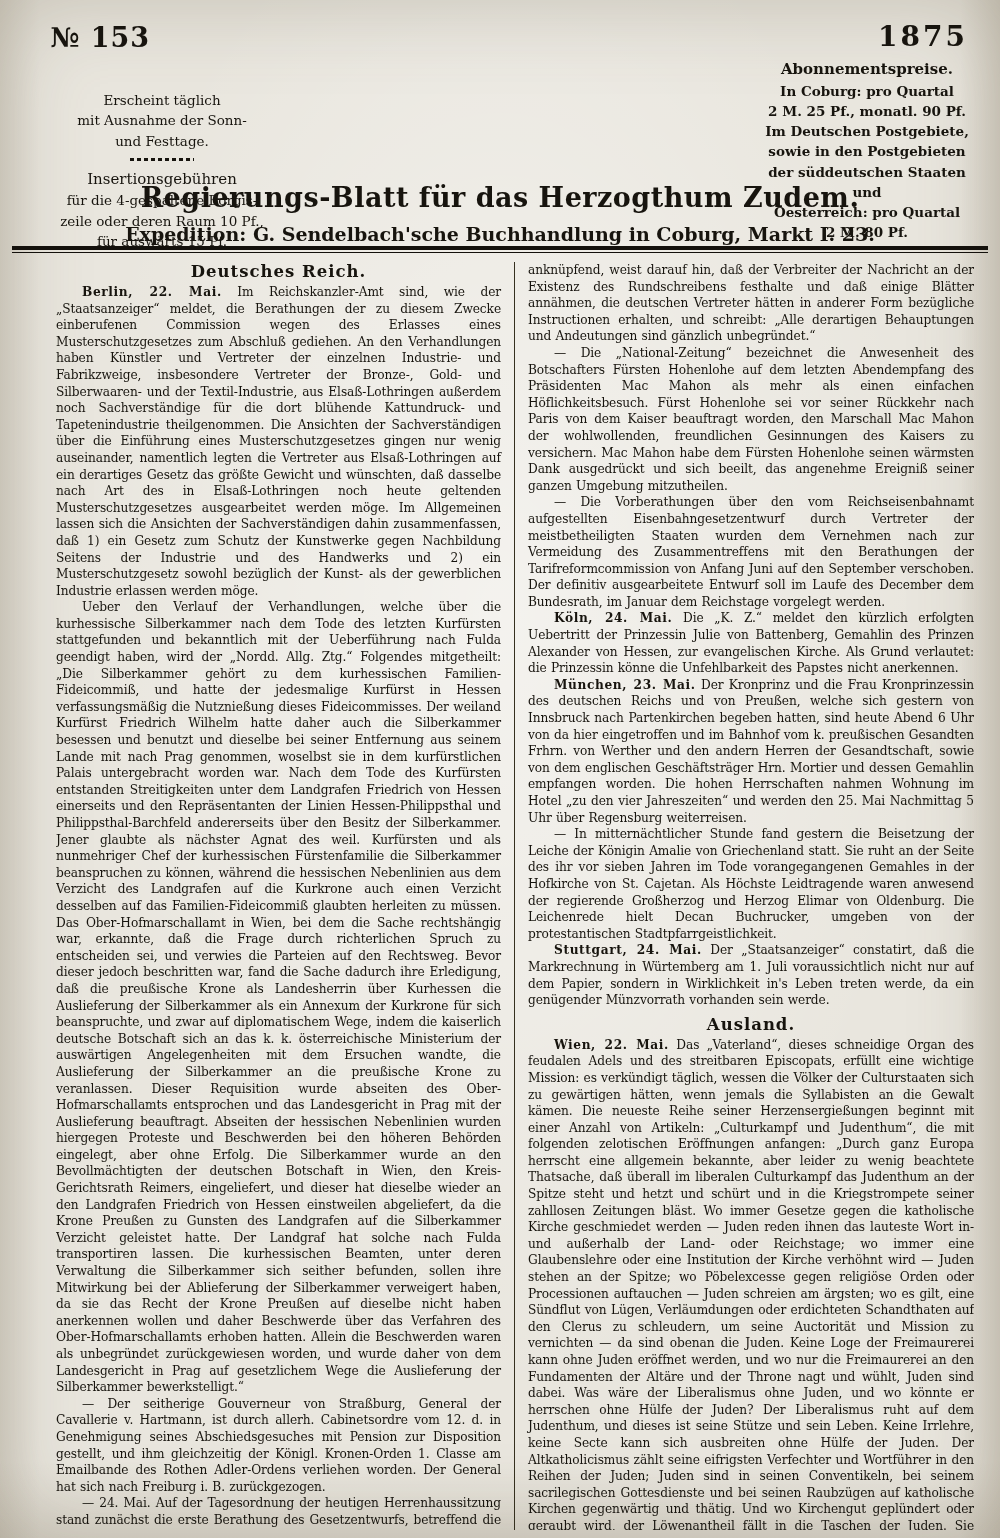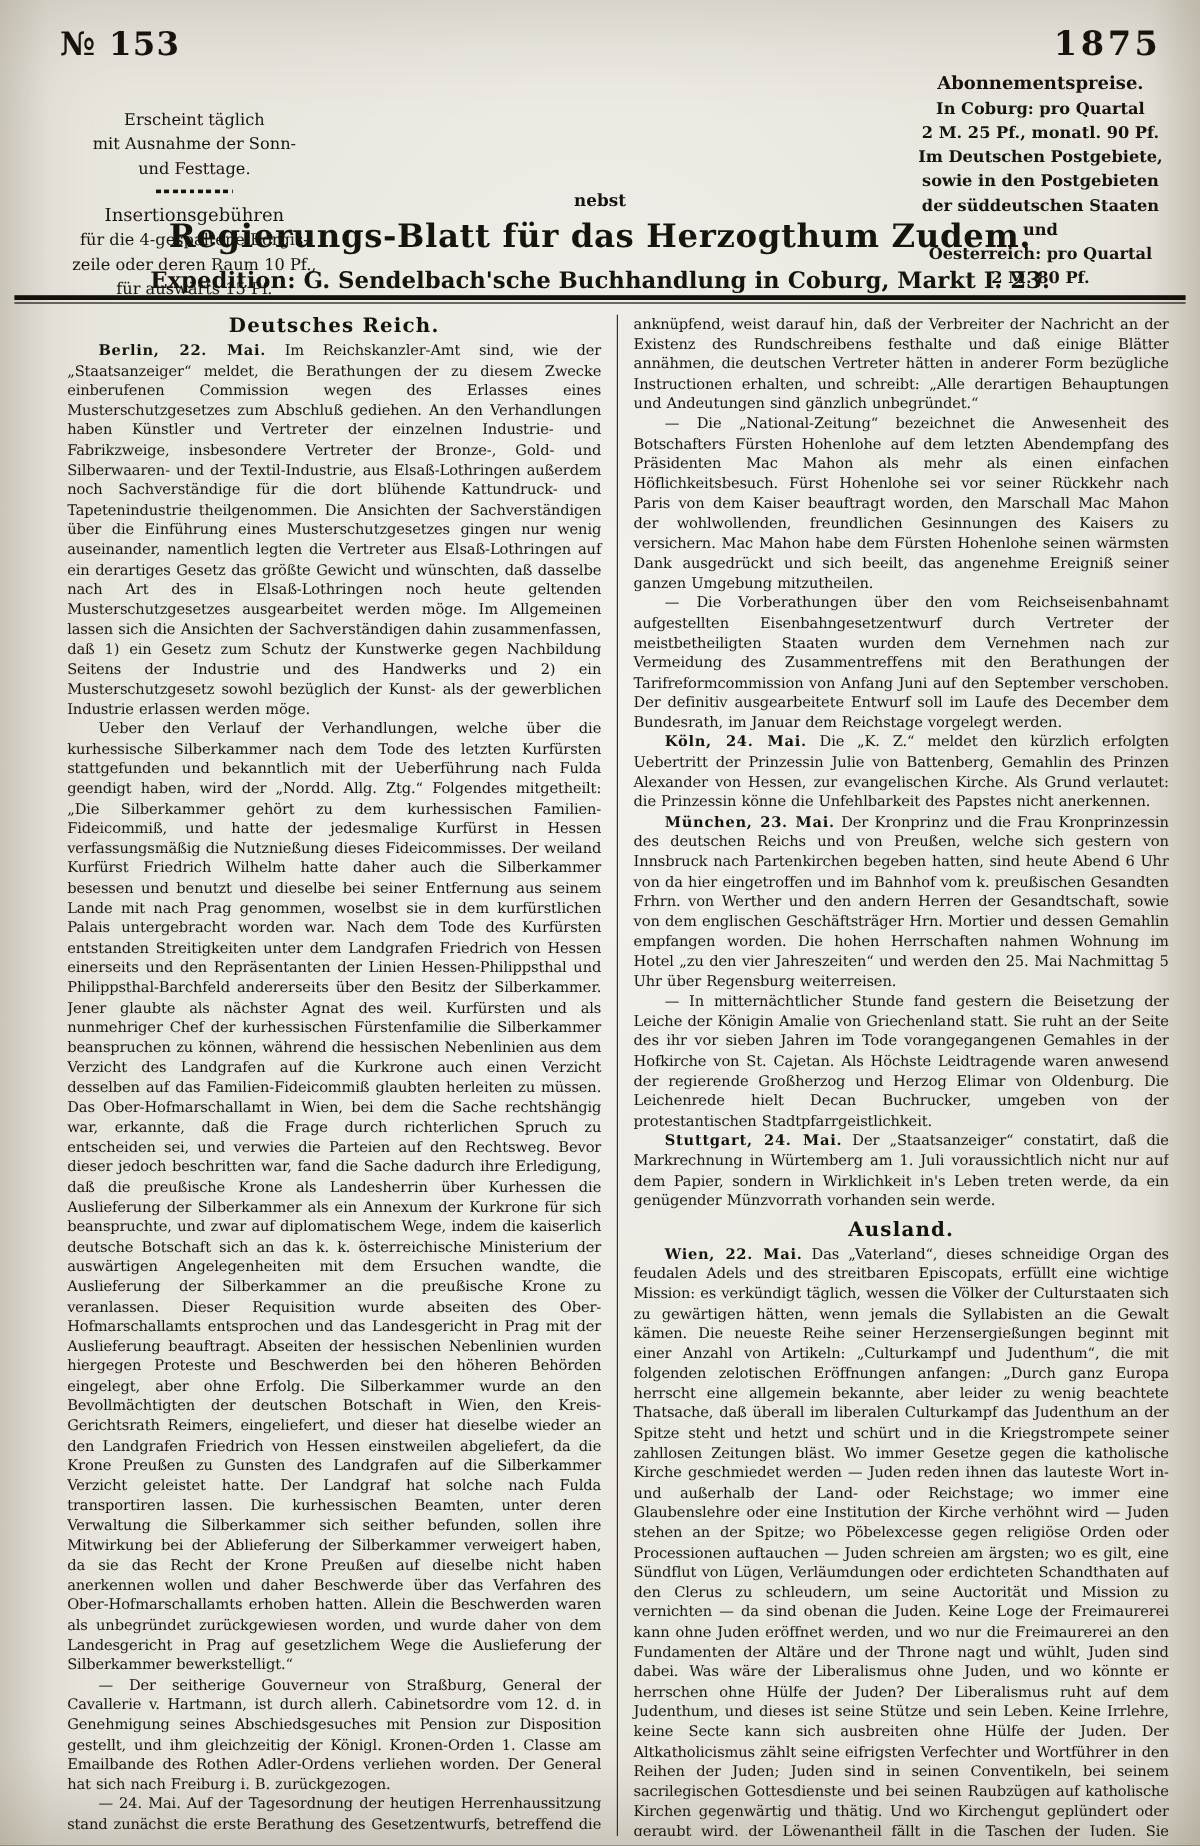--- a/index.html
+++ b/index.html
@@ -53,21 +53,20 @@
       <div>Erscheint täglich</div>
       <div>mit Ausnahme der Sonn-</div>
       <div>und Festtage.</div>
       <div class="squig"></div>
       <div class="notice-title">Insertionsgebühren</div>
       <div>für die 4-gespaltene Borgis-</div>
       <div>zeile oder deren Raum 10 Pf.,</div>
       <div>für auswärts 15 Pf.</div>
     </div>
 
-    <div class="nebst">nebst</div>
     <div class="subtitle">Regierungs-Blatt für das Herzogthum Zudem.</div>
     <div class="expedition">Expedition: G. Sendelbach'sche Buchhandlung in Coburg, Markt I. 23.</div>
 
     <div class="right-notice">
       <div class="notice-title">Abonnementspreise.</div>
       <div>In Coburg: pro Quartal</div>
       <div>2 M. 25 Pf., monatl. 90 Pf.</div>
       <div>Im Deutschen Postgebiete,</div>
       <div>sowie in den Postgebieten</div>
       <div>der süddeutschen Staaten und</div>

